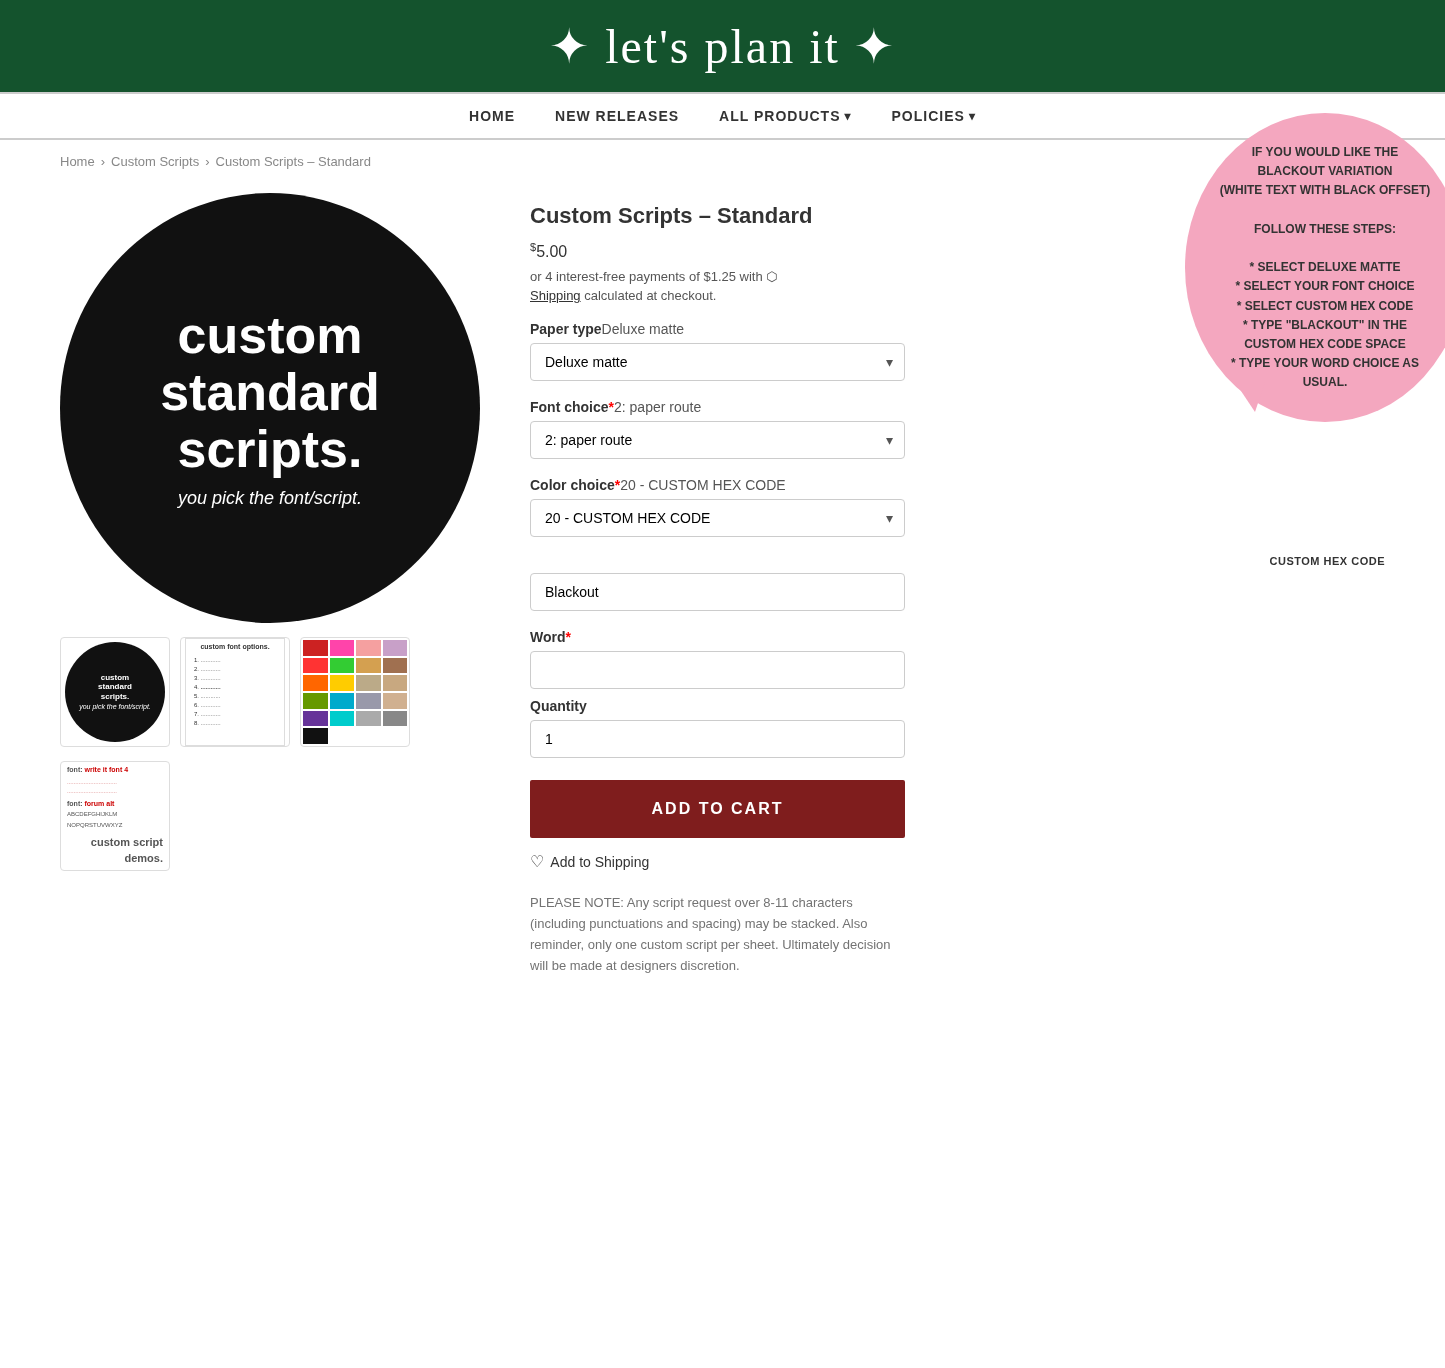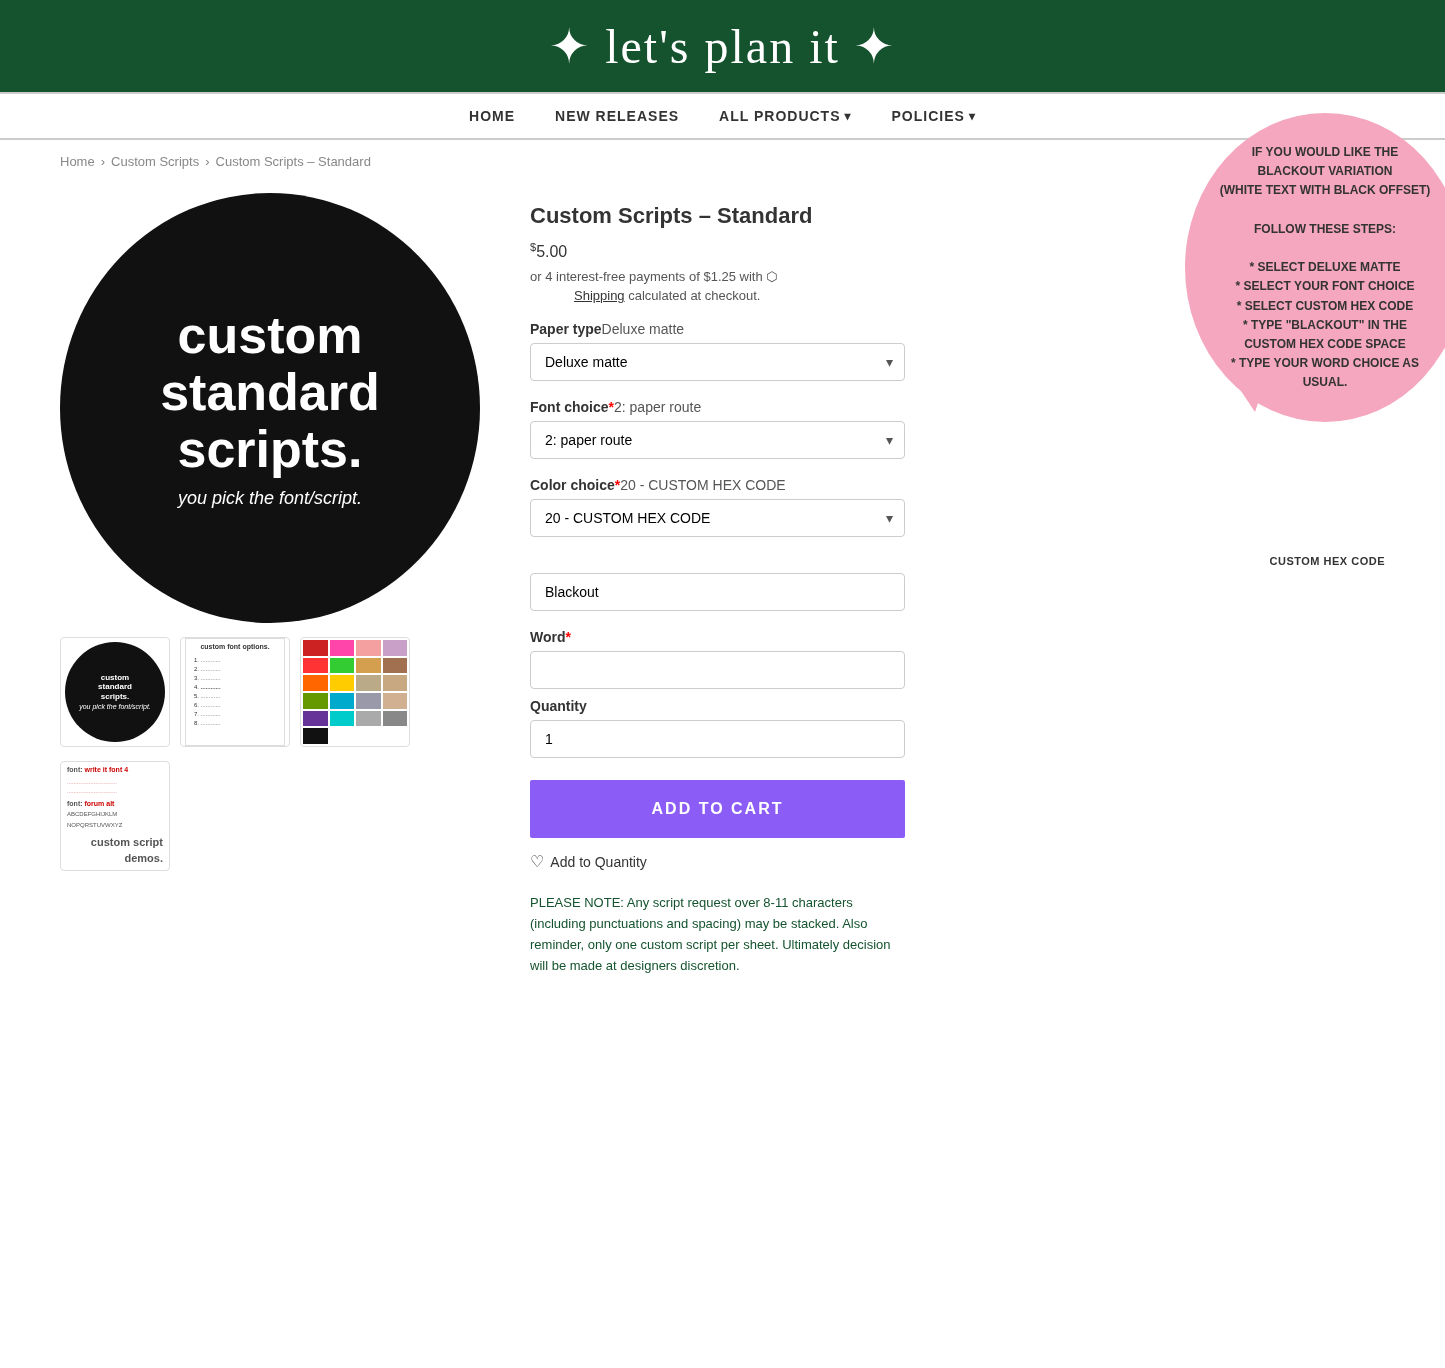--- a/index.html
+++ b/index.html
@@ -100,36 +100,36 @@
     .select-wrapper select { padding-right: 36px; }
 
     .custom-hex-label { font-size: 11px; font-weight: 700; letter-spacing: 0.5px; text-transform: uppercase; margin-top: 18px; margin-bottom: 6px; text-align: right; }
 
     .quantity-group { margin-top: 9px; }
     .quantity-label { font-size: 14px; font-weight: 600; margin-bottom: 6px; }
 
     .add-to-cart-btn {
       width: 375px;
       padding: 20px;
-      background: #8b5cf6;
+      background: #7f1d1d;
       color: #fff;
       border: none;
       font-size: 16px;
       font-weight: 700;
       letter-spacing: 2px;
       text-transform: uppercase;
       cursor: pointer;
       margin-top: 22px;
       border-radius: 2px;
     }
 
     .wishlist-row { margin-top: 14px; display: flex; align-items: center; gap: 6px; font-size: 14px; cursor: pointer; }
     .wishlist-icon { color: #333; font-size: 16px; }
 
-    .product-note { margin-top: 22px; font-size: 13px; color: #14532d; line-height: 1.6; max-width: 375px; }
+    .product-note { margin-top: 22px; font-size: 13px; color: #737373; line-height: 1.6; max-width: 375px; }
 
     
   </style>
 </head>
 <body>
 
 <div class="header">
   <span class="header-logo">✦ let's plan it ✦</span>
 </div>
 
@@ -229,21 +229,21 @@
 
     <h1 class="product-title">Custom Scripts – Standard</h1>
 
     <div class="product-price">
       <sup>$</sup><span>5.00</span>
     </div>
 
     <div class="installment">
       or <span>4</span> interest-free payments of <strong>$1.25</strong> with <span>⬡</span>
     </div>
-    <div style="font-size:13px;color:#555;margin-bottom:14px;margin-left:44px;">
+    <div style="font-size:13px;color:#555;margin-bottom:14px;">
       <a href="#" class="shipping-link">Shipping</a>
       <span>calculated at checkout.</span>
     </div>
 
     
     <div class="form-group">
       <div class="form-label">
         <span>Paper type</span>
         <span class="form-label-value">Deluxe matte</span>
       </div>
@@ -308,20 +308,20 @@
       <div class="quantity-label">Quantity</div>
       <input type="number" value="1" min="1" style="">
     </div>
 
     
     <button class="add-to-cart-btn">ADD TO CART</button>
 
     
     <div class="wishlist-row">
       <span class="wishlist-icon">♡</span>
-      <span>Add to Quantity</span>
+      <span>Add to Shipping</span>
     </div>
 
     
     <div class="product-note">PLEASE NOTE: Any script request over 8-11 characters (including punctuations and spacing) may be stacked. Also reminder, only one custom script per sheet. Ultimately decision will be made at designers discretion.</div>
 
   </div>
 </div>
 
 </body></html>

